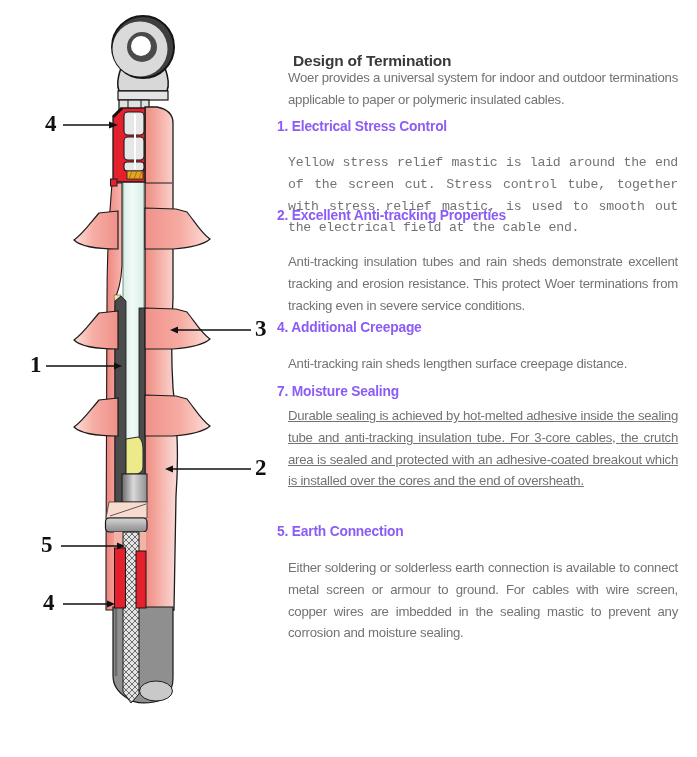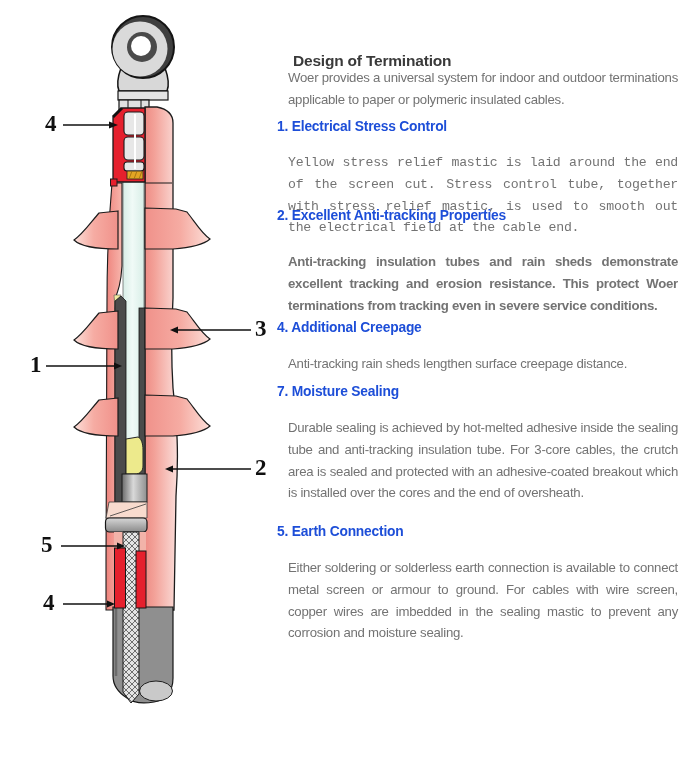--- a/index.html
+++ b/index.html
@@ -6,30 +6,30 @@
   .page{position:relative;width:697px;height:757px;background:#ffffff;overflow:hidden;
         font-family:"Liberation Sans",sans-serif;}
   .diagram{position:absolute;left:0;top:0;width:270px;height:757px;}
   .diagram svg{position:absolute;left:0;top:0;}
   .callout{position:absolute;font-family:"Liberation Serif",serif;font-weight:bold;
            font-size:23px;color:#101010;line-height:1;}
   .content{position:absolute;left:277px;top:0;width:412px;color:#3e3e3e;}
   .content h1{position:absolute;margin:16px;font-size:15.5px;font-weight:bold;
               letter-spacing:-0.2px;color:#3a3a3a;}
   .content h2{position:absolute;margin:0;font-size:13.8px;font-weight:bold;
-              letter-spacing:-0.2px;color:#1d4ed8;white-space:nowrap;}
+              letter-spacing:-0.2px;color:#8b5cf6;white-space:nowrap;}
   .content p{position:absolute;margin:11px;font-size:13.2px;line-height:21.8px;
              letter-spacing:-0.25px;text-align:justify;color:#737373;}
   
   .t-title{top:36px;}
   .t-intro{top:56px;}
   .t-h1{top:119px;} .t-p1{top:141px;font-family:Liberation Mono, monospace;}
-  .t-h2{top:208px;} .t-p2{top:240px;font-weight:bold;}
+  .t-h2{top:208px;} .t-p2{top:240px;}
   .t-h3{top:320px;} .t-p3{top:342px;}
-  .t-h4{top:384px;} .t-p4{top:406px;}
+  .t-h4{top:384px;} .t-p4{top:394px;text-decoration:underline;}
   .t-h5{top:524px;} .t-p5{top:546px;}
 </style>
 </head>
 <body>
 
 <div class="page">
 
   <div class="diagram">
     <svg width="270" height="757" viewBox="0 0 270 757">
       <defs>

